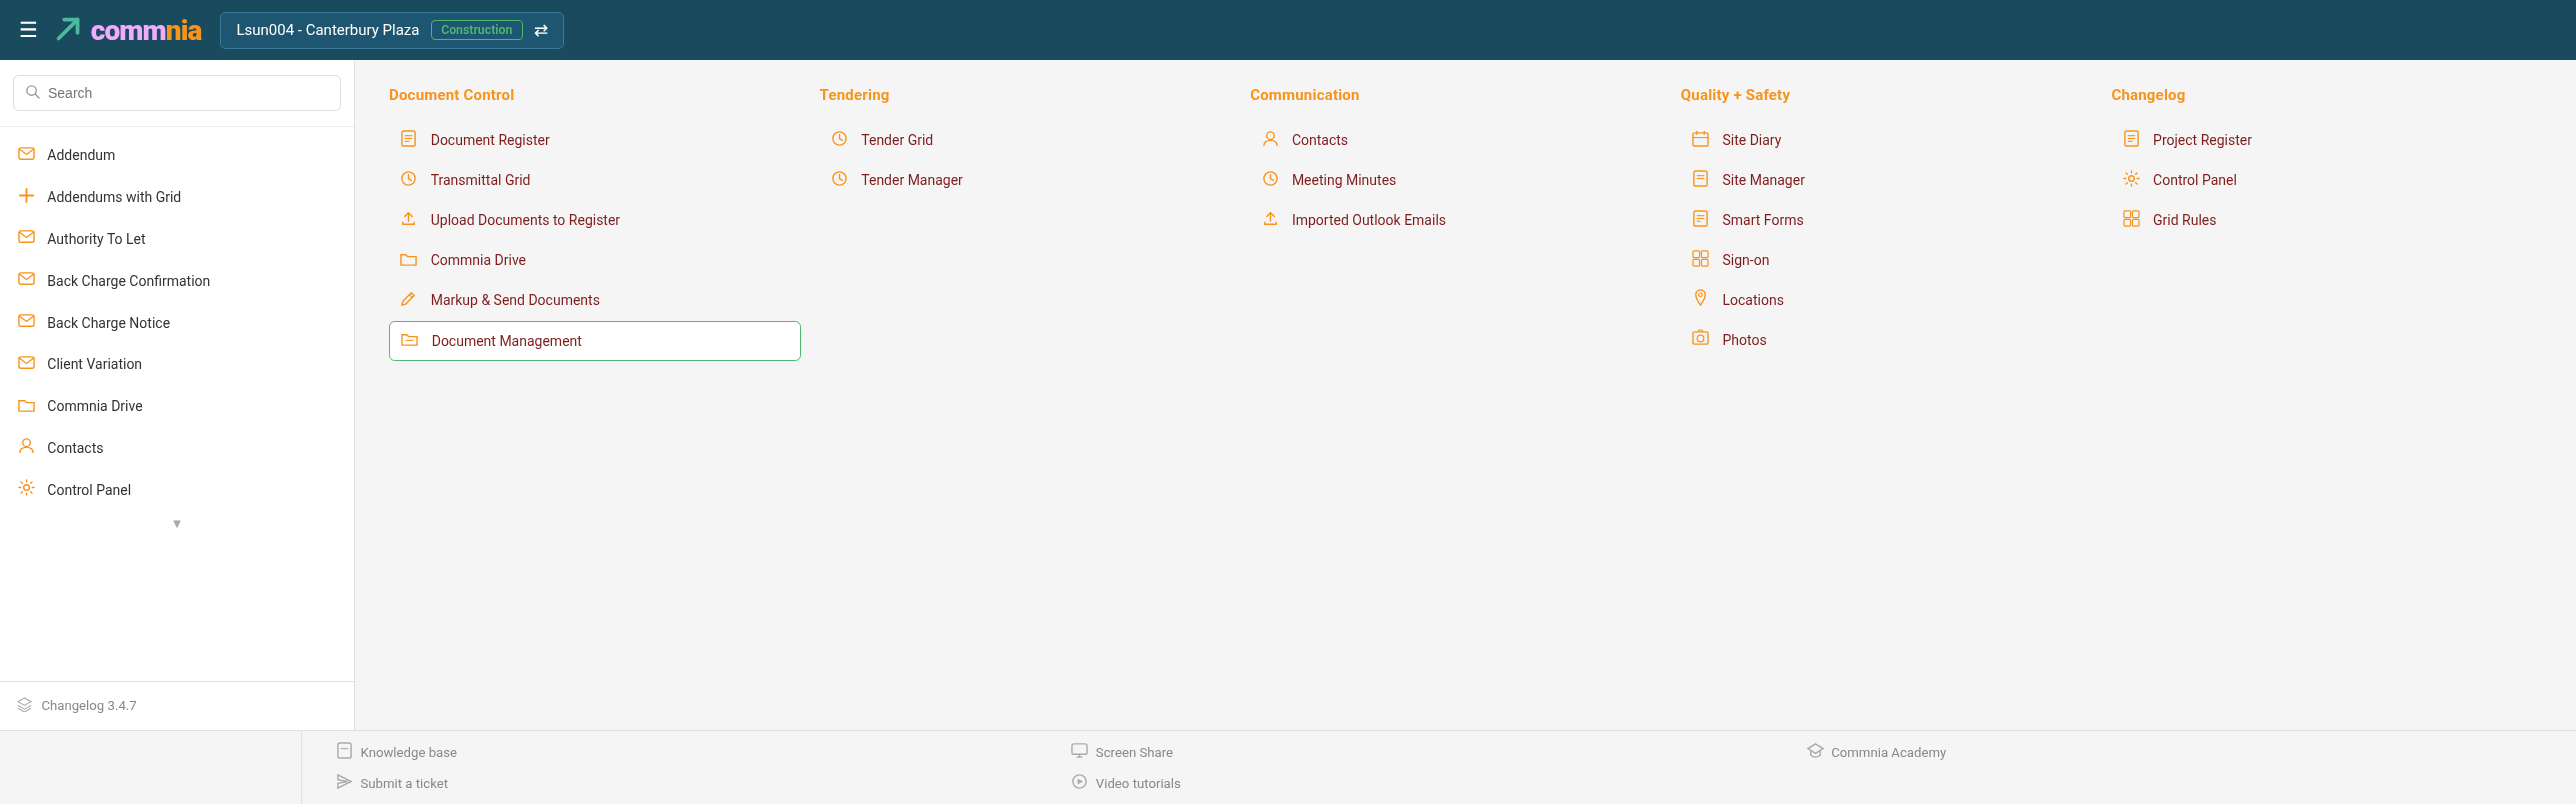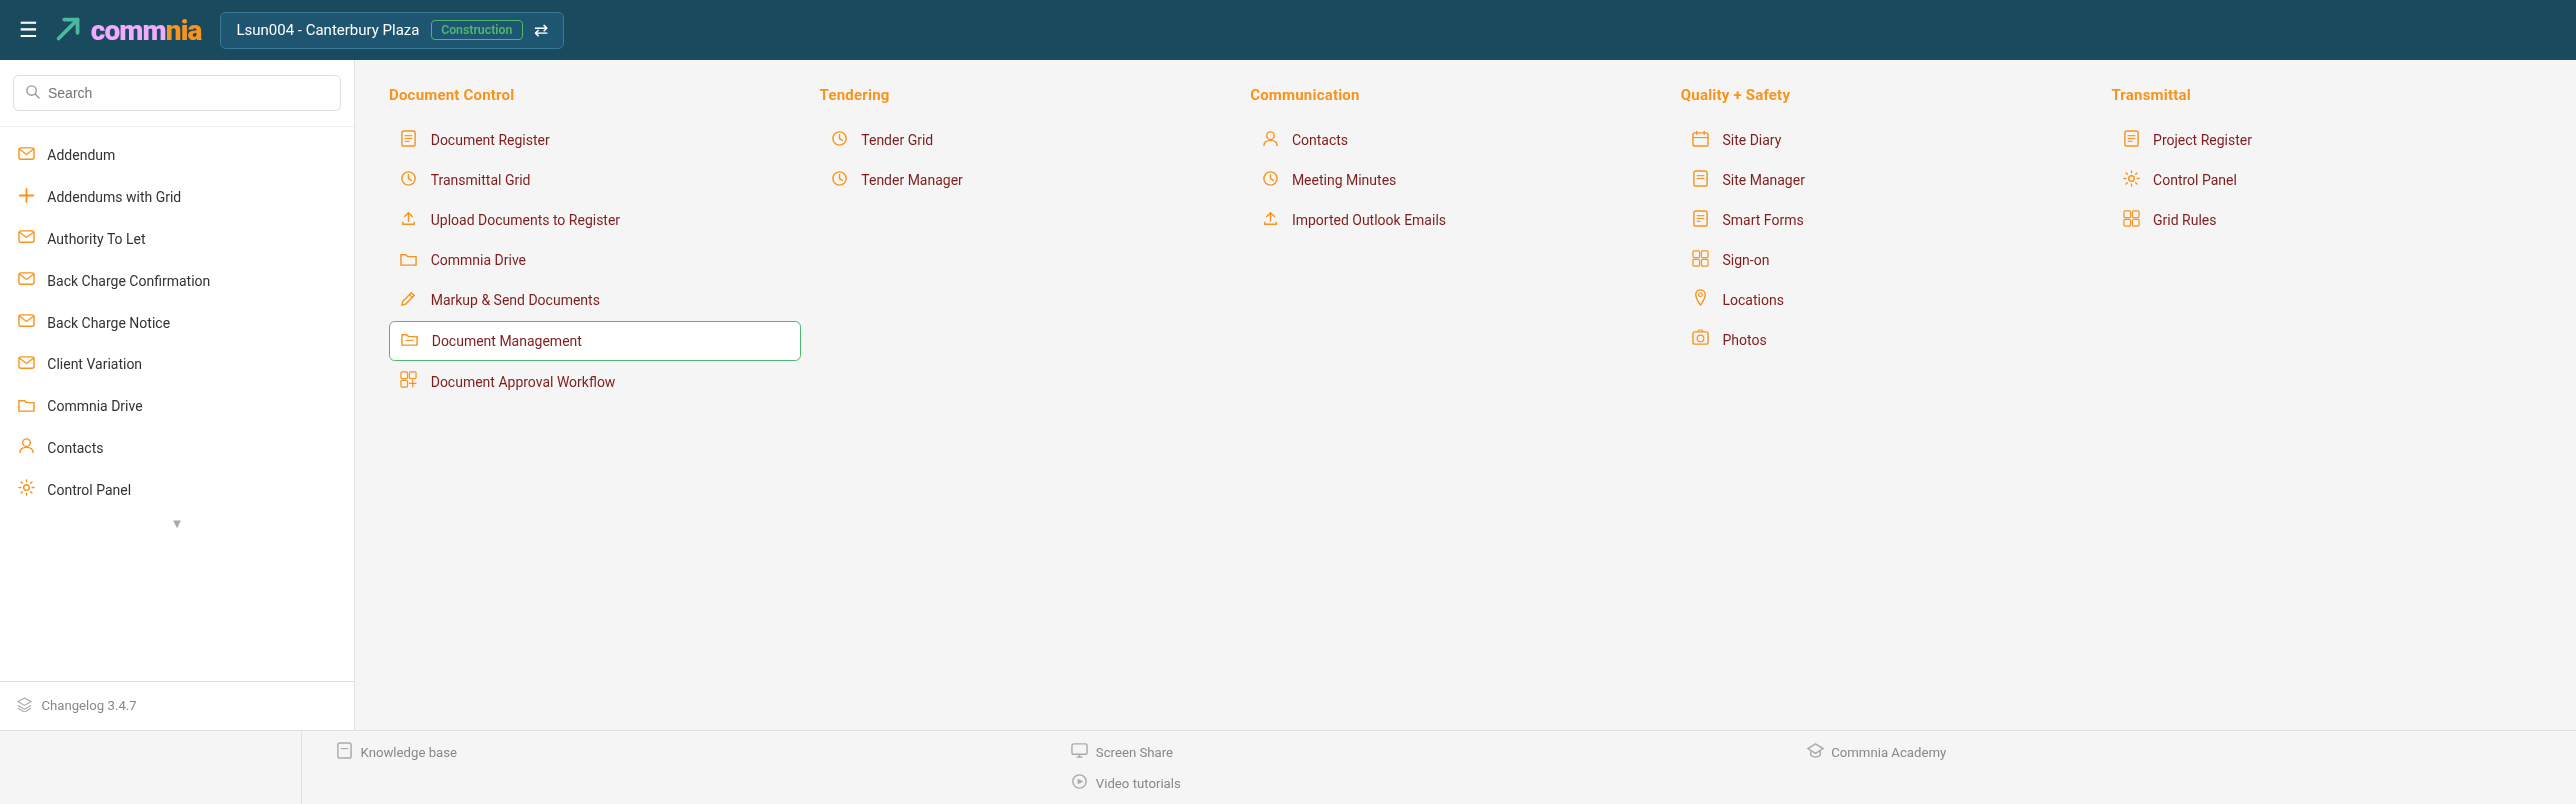--- a/index.html
+++ b/index.html
@@ -407,31 +407,20 @@
             </div>
             <div class="nav-link highlighted">
               <span class="nl-icon">
                 <svg width="17" height="17" viewBox="0 0 18 18" fill="none">
                     <path d="M1 5h5l2 2h9v9H1z" stroke="#f7941d" stroke-width="1.5" fill="none"></path>
                     <line x1="5" y1="11" x2="13" y2="11" stroke="#f7941d" stroke-width="1.2"></line>
                   </svg>
               </span>
               <span>Document Management</span>
             </div>
-            <div class="nav-link">
-              <span class="nl-icon">
-                <svg width="17" height="17" viewBox="0 0 18 18" fill="none">
-                    <rect x="1" y="1" width="7" height="7" rx="1" stroke="#f7941d" stroke-width="1.3" fill="none"></rect>
-                    <rect x="10" y="1" width="7" height="7" rx="1" stroke="#f7941d" stroke-width="1.3" fill="none"></rect>
-                    <rect x="1" y="10" width="7" height="7" rx="1" stroke="#f7941d" stroke-width="1.3" fill="none"></rect>
-                    <path d="M10 13h7M13.5 10v7" stroke="#f7941d" stroke-width="1.3" stroke-linecap="round"></path>
-                  </svg>
-              </span>
-              <span>Document Approval Workflow</span>
-            </div>
           </div>
 
           <div class="nav-column">
             <div class="nav-column-title">Tendering</div>
             <div class="nav-link">
               <span class="nl-icon">
                 <svg width="17" height="17" viewBox="0 0 18 18" fill="none">
                     <circle cx="9" cy="9" r="7" stroke="#f7941d" stroke-width="1.5"></circle>
                     <polyline points="9,5 9,9 12,11" stroke="#f7941d" stroke-width="1.5" stroke-linecap="round"></polyline>
                   </svg>
@@ -541,21 +530,21 @@
                     <rect x="1" y="3" width="16" height="13" rx="2" stroke="#f7941d" stroke-width="1.5"></rect>
                     <circle cx="9" cy="10" r="3.5" stroke="#f7941d" stroke-width="1.3"></circle>
                     <path d="M6 3l1.5-2h3L12 3" stroke="#f7941d" stroke-width="1.2" fill="none"></path>
                   </svg>
               </span>
               <span>Photos</span>
             </div>
           </div>
 
           <div class="nav-column">
-            <div class="nav-column-title">Transmittal</div>
+            <div class="nav-column-title">Changelog</div>
             <div class="nav-link">
               <span class="nl-icon">
                 <svg width="17" height="17" viewBox="0 0 18 18" fill="none">
                     <rect x="2" y="1" width="14" height="16" rx="2" stroke="#f7941d" stroke-width="1.5"></rect>
                     <line x1="5" y1="6" x2="13" y2="6" stroke="#f7941d" stroke-width="1.2"></line>
                     <line x1="5" y1="9" x2="13" y2="9" stroke="#f7941d" stroke-width="1.2"></line>
                     <line x1="5" y1="12" x2="10" y2="12" stroke="#f7941d" stroke-width="1.2"></line>
                   </svg>
               </span>
               <span>Project Register</span>
@@ -596,20 +585,28 @@
         <div class="bottom-section">
           <div class="footer-link">
             <span class="f-icon">
               <svg width="17" height="17" viewBox="0 0 18 18" fill="none">
                   <rect x="2" y="1" width="14" height="16" rx="2" stroke="#aaa" stroke-width="1.5"></rect>
                   <line x1="5" y1="7" x2="13" y2="7" stroke="#aaa" stroke-width="1.2"></line>
                 </svg>
             </span>
             <span>Knowledge base</span>
           </div>
+          <div class="footer-link">
+            <span class="f-icon">
+              <svg width="17" height="17" viewBox="0 0 18 18" fill="none">
+                  <path d="M2 2l14 7-14 7V11l10-2-10-2z" stroke="#aaa" stroke-width="1.5" fill="none"></path>
+                </svg>
+            </span>
+            <span>Submit a ticket</span>
+          </div>
         </div>
         <div class="bottom-section">
           <div class="footer-link">
             <span class="f-icon">
               <svg width="17" height="17" viewBox="0 0 18 18" fill="none">
                   <rect x="1" y="2" width="16" height="11" rx="2" stroke="#aaa" stroke-width="1.5"></rect>
                   <line x1="6" y1="16" x2="12" y2="16" stroke="#aaa" stroke-width="1.5"></line>
                   <line x1="9" y1="13" x2="9" y2="16" stroke="#aaa" stroke-width="1.5"></line>
                 </svg>
             </span>

